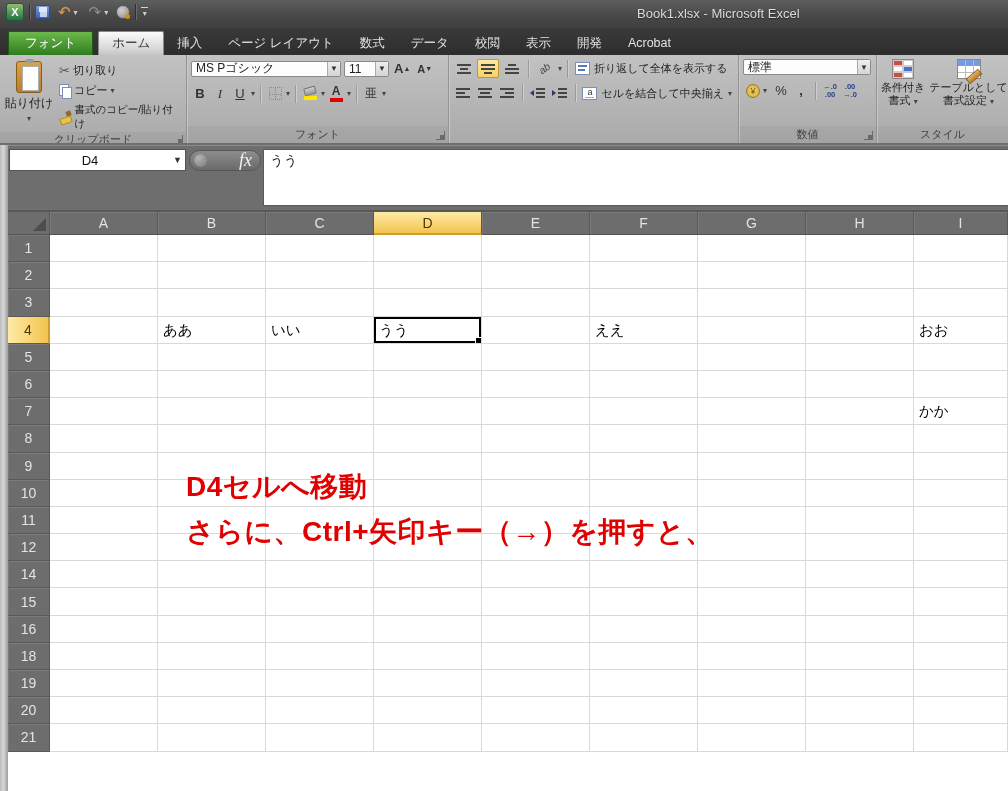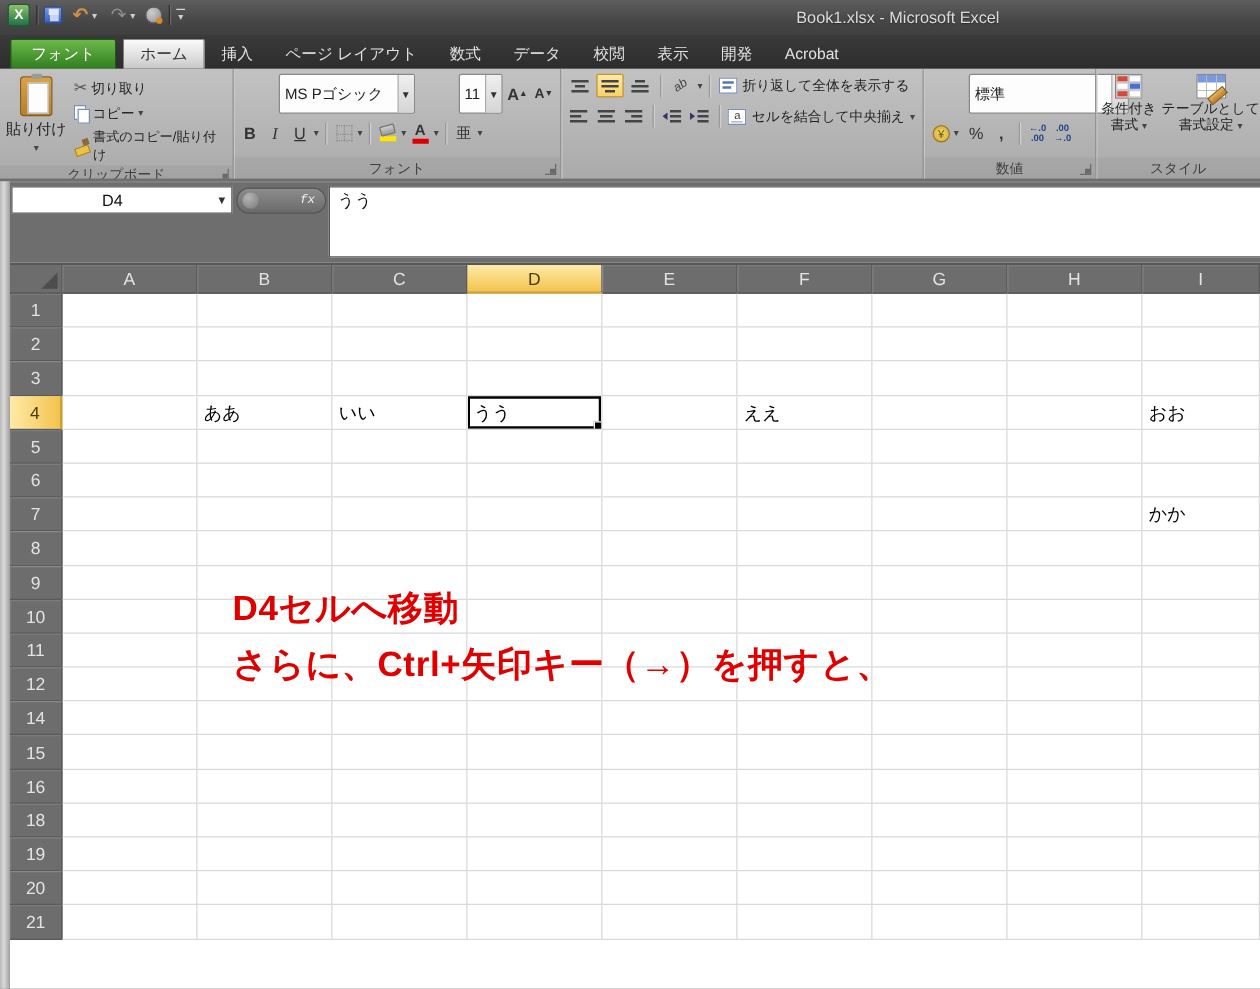--- a/index.html
+++ b/index.html
@@ -56,21 +56,21 @@
   .scissors { font-family:"DejaVu Sans",sans-serif; color:#555; font-size:13px; line-height:12px; }
   .copy-ic { width:12px; height:13px; position:relative; }
   .copy-ic::before, .copy-ic::after { content:''; position:absolute; width:8px; height:10px; background:#fff; border:1px solid #7a8fb5; }
   .copy-ic::before { left:0; top:0; } .copy-ic::after { left:3px; top:3px; }
   .brush-ic { width:13px; height:12px; position:relative; }
   .brush-ic::before { content:''; position:absolute; left:1px; top:6px; width:10px; height:5px; background:#e8c24a; border:1px solid #a98a2a; transform:rotate(-20deg); }
   .brush-ic::after { content:''; position:absolute; right:0; top:0; width:5px; height:5px; background:#8a6a3a; transform:rotate(-20deg); }
 
   
   #g-font { width:262px; }
-  .combo { display:flex; align-items:center; background:#fdfdfd; border:1px solid #898989; height:32px; border-radius:2px;margin-left:32px; }
+  .combo { display:flex; align-items:center; background:#fdfdfd; border:1px solid #898989; height:16px; border-radius:2px; }
   .combo .cval { flex:1; padding:0 4px; font-size:12px; white-space:nowrap; overflow:hidden; }
   .combo .carr { width:13px; height:100%; display:flex; align-items:center; justify-content:center; background:linear-gradient(#efefef,#d5d5d5); border-left:1px solid #aaa; font-size:8px; color:#333; }
   .fg-row1 { display:flex; gap:3px; align-items:center; }
   .fg-row2 { display:flex; gap:2px; align-items:center; margin-top:6px; }
   .fbtn { min-width:18px; height:19px; display:inline-flex; align-items:center; justify-content:center; font-size:13px; color:#333; padding:0 2px; }
   .vsep { width:1px; height:18px; background:#9a9a9a; margin:0 3px; box-shadow:1px 0 0 #cfcfcf; }
   .colorbar { display:flex; flex-direction:column; align-items:center; line-height:10px; }
   .colorbar .bar { width:13px; height:4px; margin-top:1px; }
   .grow-shrink { font-weight:bold; font-size:13px; }
   .sup { font-size:7px; vertical-align:top; }
@@ -115,21 +115,21 @@
 
   
   #fxbar { position:absolute; left:0; top:145px; width:1008px; height:65px; background:#6e6e6e; border-top:1px solid #8a8a8a; }
   #namebox { position:absolute; left:9px; top:3px; width:177px; height:22px; background:#fff; border:1px solid #555;
     display:flex; align-items:center; }
   #namebox .nval { flex:1; text-align:center; font-size:13px; color:#111; }
   #namebox .narr { width:15px; font-size:9px; color:#333; text-align:center; }
   #fxpill { position:absolute; left:189px; top:4px; width:72px; height:21px; border-radius:11px;
     background:linear-gradient(#8d8d8d,#6a6a6a); border:1px solid #565656; display:flex; align-items:center; }
   #fxpill .knob { width:13px; height:13px; border-radius:50%; background:radial-gradient(circle at 35% 30%,#b5b5b5,#7a7a7a); margin-left:4px; }
-  #fxpill .fx { margin-left:auto; margin-right:8px; font-family:Liberation Mono, monospace; font-style:italic; font-size:10px; color:#f2f2f2; }
+  #fxpill .fx { margin-left:auto; margin-right:8px; font-family:Liberation Serif, serif; font-style:italic; font-size:18px; color:#f2f2f2; }
   #formula-input { position:absolute; left:263px; top:3px; right:0; height:57px; background:#fff; border:1px solid #5a5a5a; border-right:none;
     font-size:13.5px; color:#111; padding:2px 6px; }
 
   
   #leftstrip { position:absolute; left:0; top:145px; width:8px; bottom:0; background:linear-gradient(90deg,#b9b9b9,#d9d9d9 40%,#9f9f9f); }
   #sheet { position:absolute; left:8px; top:210px; right:0; bottom:0; background:#fff; border-top:2px solid #585858; overflow:hidden; }
   #colheads { display:flex; height:23px; }
   .corner { width:42px; height:100%; background:#6d6d6d; border-right:1px solid #585858; border-bottom:1px solid #525252; position:relative; }
   .corner::after { content:''; position:absolute; right:3px; bottom:3px; width:0; height:0;
     border-left:13px solid transparent; border-bottom:13px solid #4d4d4d; }

